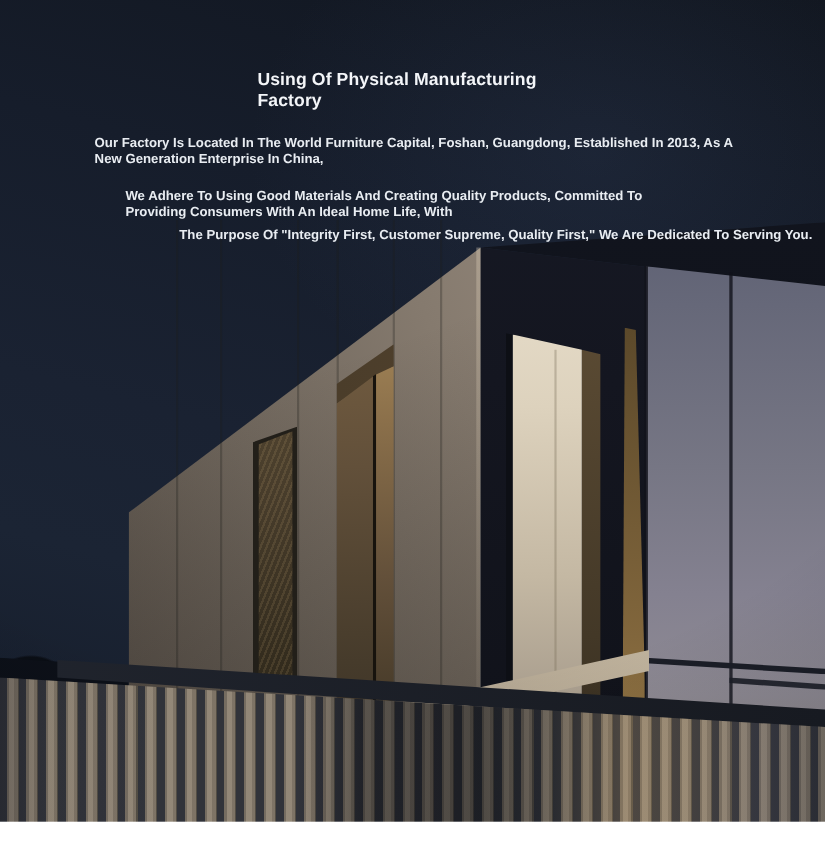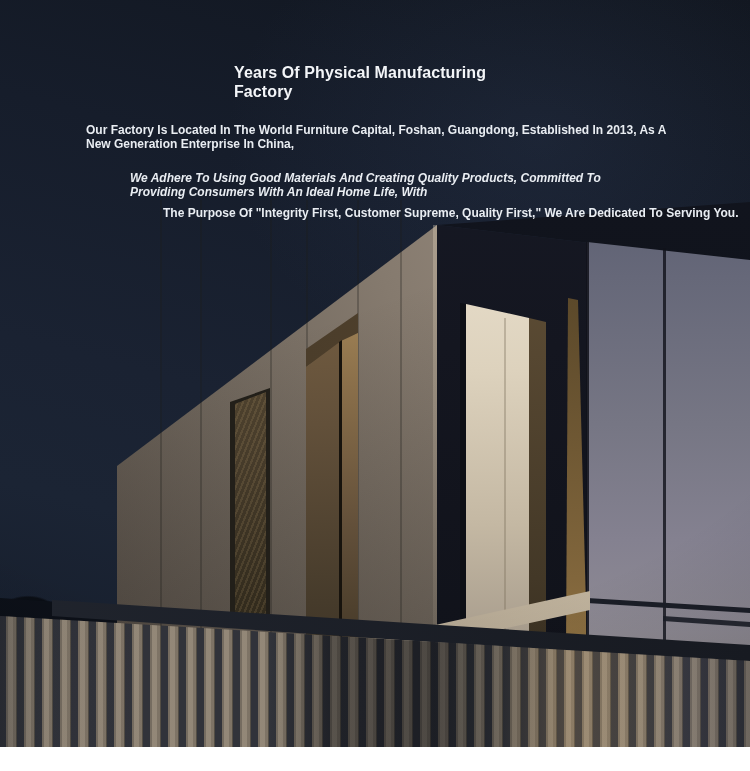--- a/index.html
+++ b/index.html
@@ -87,21 +87,21 @@
       linear-gradient(180deg, rgba(0,0,0,0.28) 0%, rgba(0,0,0,0.08) 18%, rgba(0,0,0,0) 40%, rgba(255,238,205,0.05) 80%),
       repeating-linear-gradient(90deg,#262932 0 6px,#6e655a 6px 8px,#8d8273 8px 13px,#776d60 13px 16px,#4a453d 16px 17px,#262932 17px 18px);}
 
   .white-strip{position:absolute;left:0;top:747px;width:750px;height:24px;background:#ffffff;}
 
   
   .hero-title{position:absolute;left:234px;top:63px;width:268px;margin:0;
     font-size:16px;line-height:19px;font-weight:bold;color:#f3f5f8;letter-spacing:0.1px;}
   .hero-p{position:absolute;margin:0;font-size:12px;line-height:13.5px;font-weight:bold;color:#e9edf2;letter-spacing:0;}
   .hero-p1{left:86px;top:124px;width:590px;}
-  .hero-p2{left:130px;top:172px;width:505px;font-style:italic;}
+  .hero-p2{left:114px;top:172px;width:505px;}
   .hero-p3{left:163px;top:207px;white-space:nowrap;}
 </style>
 </head>
 <body>
 
 <div class="scene">
 
   <div class="abs sky"></div>
   <div class="trees"></div>
   <div class="abs ground-left"></div>
@@ -139,18 +139,18 @@
   <div class="abs panel-seam-h2"></div>
 
   <div class="abs slab"></div>
   <div class="vignette"></div>
 
   <div class="abs fence-rail"></div>
   <div class="abs fence-slats"></div>
 
   <div class="white-strip"></div>
 
-  <h1 class="hero-title">Years Of Physical Manufacturing Factory</h1>
+  <h1 class="hero-title">Using Of Physical Manufacturing Factory</h1>
   <p class="hero-p hero-p1">Our Factory Is Located In The World Furniture Capital, Foshan, Guangdong, Established In 2013, As A New Generation Enterprise In China,</p>
   <p class="hero-p hero-p2">We Adhere To Using Good Materials And Creating Quality Products, Committed To Providing Consumers With An Ideal Home Life, With</p>
   <p class="hero-p hero-p3">The Purpose Of "Integrity First, Customer Supreme, Quality First," We Are Dedicated To Serving You.</p>
 
 </div>
 
 </body></html>

